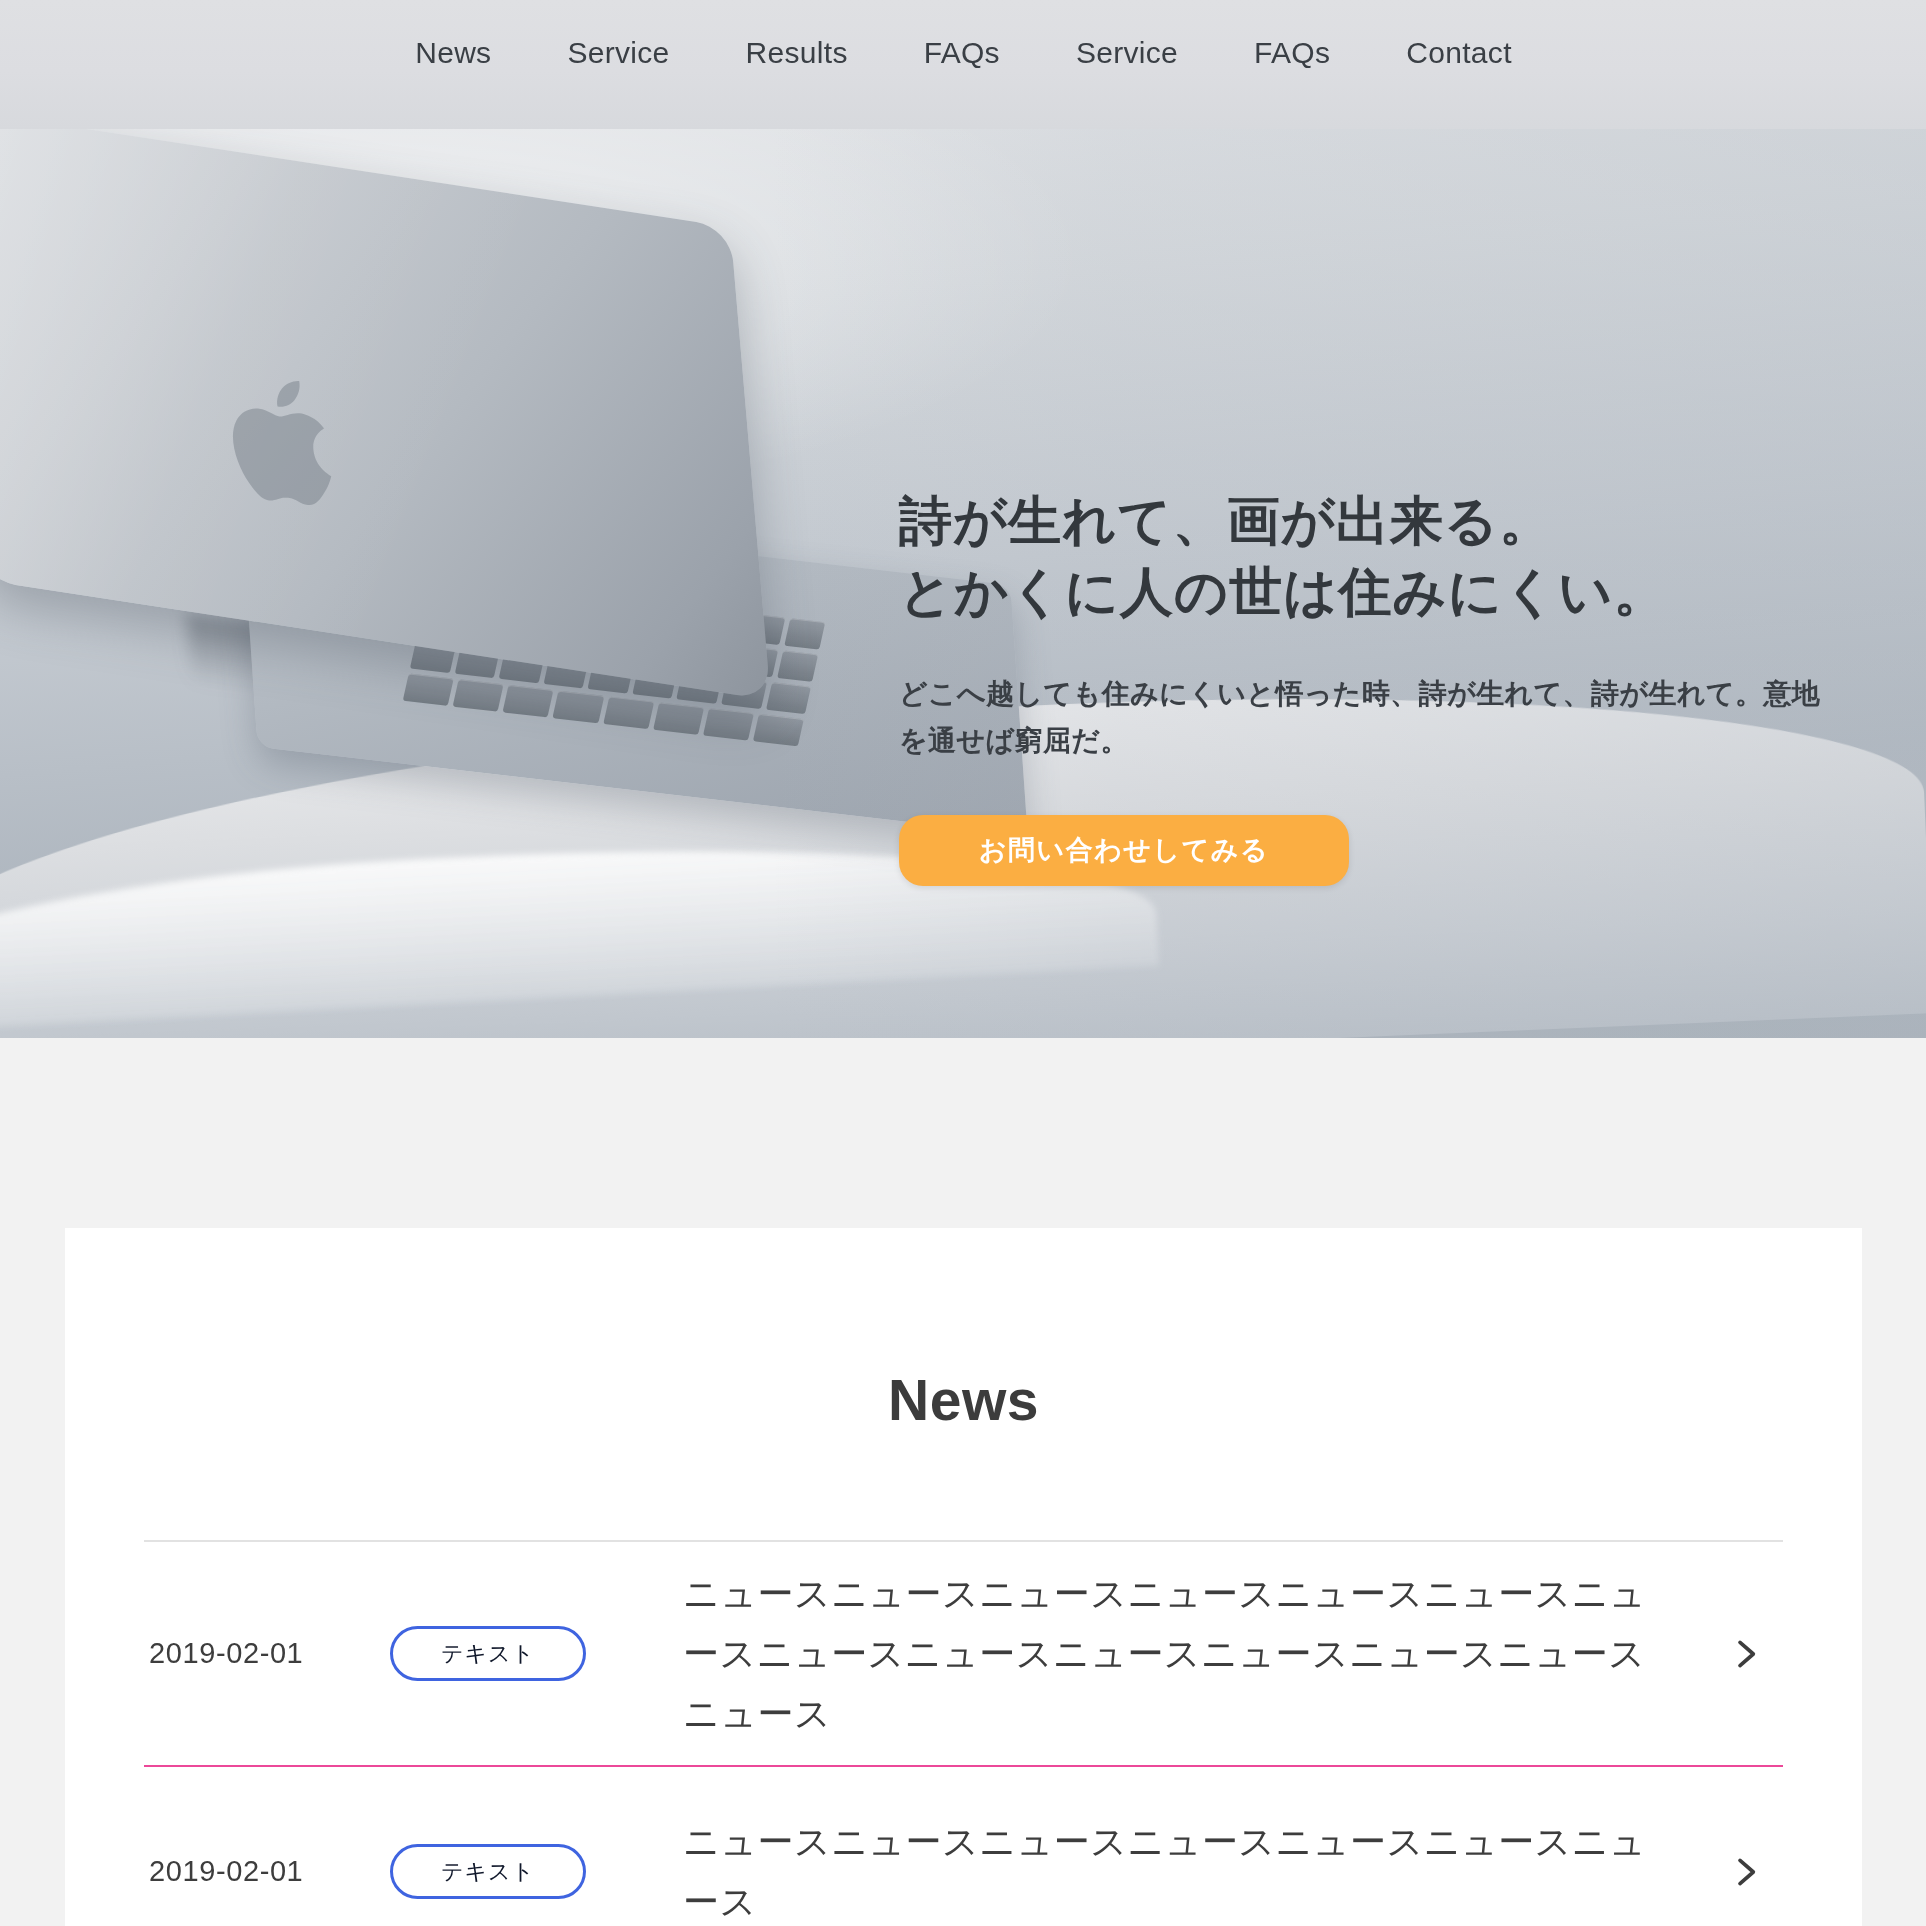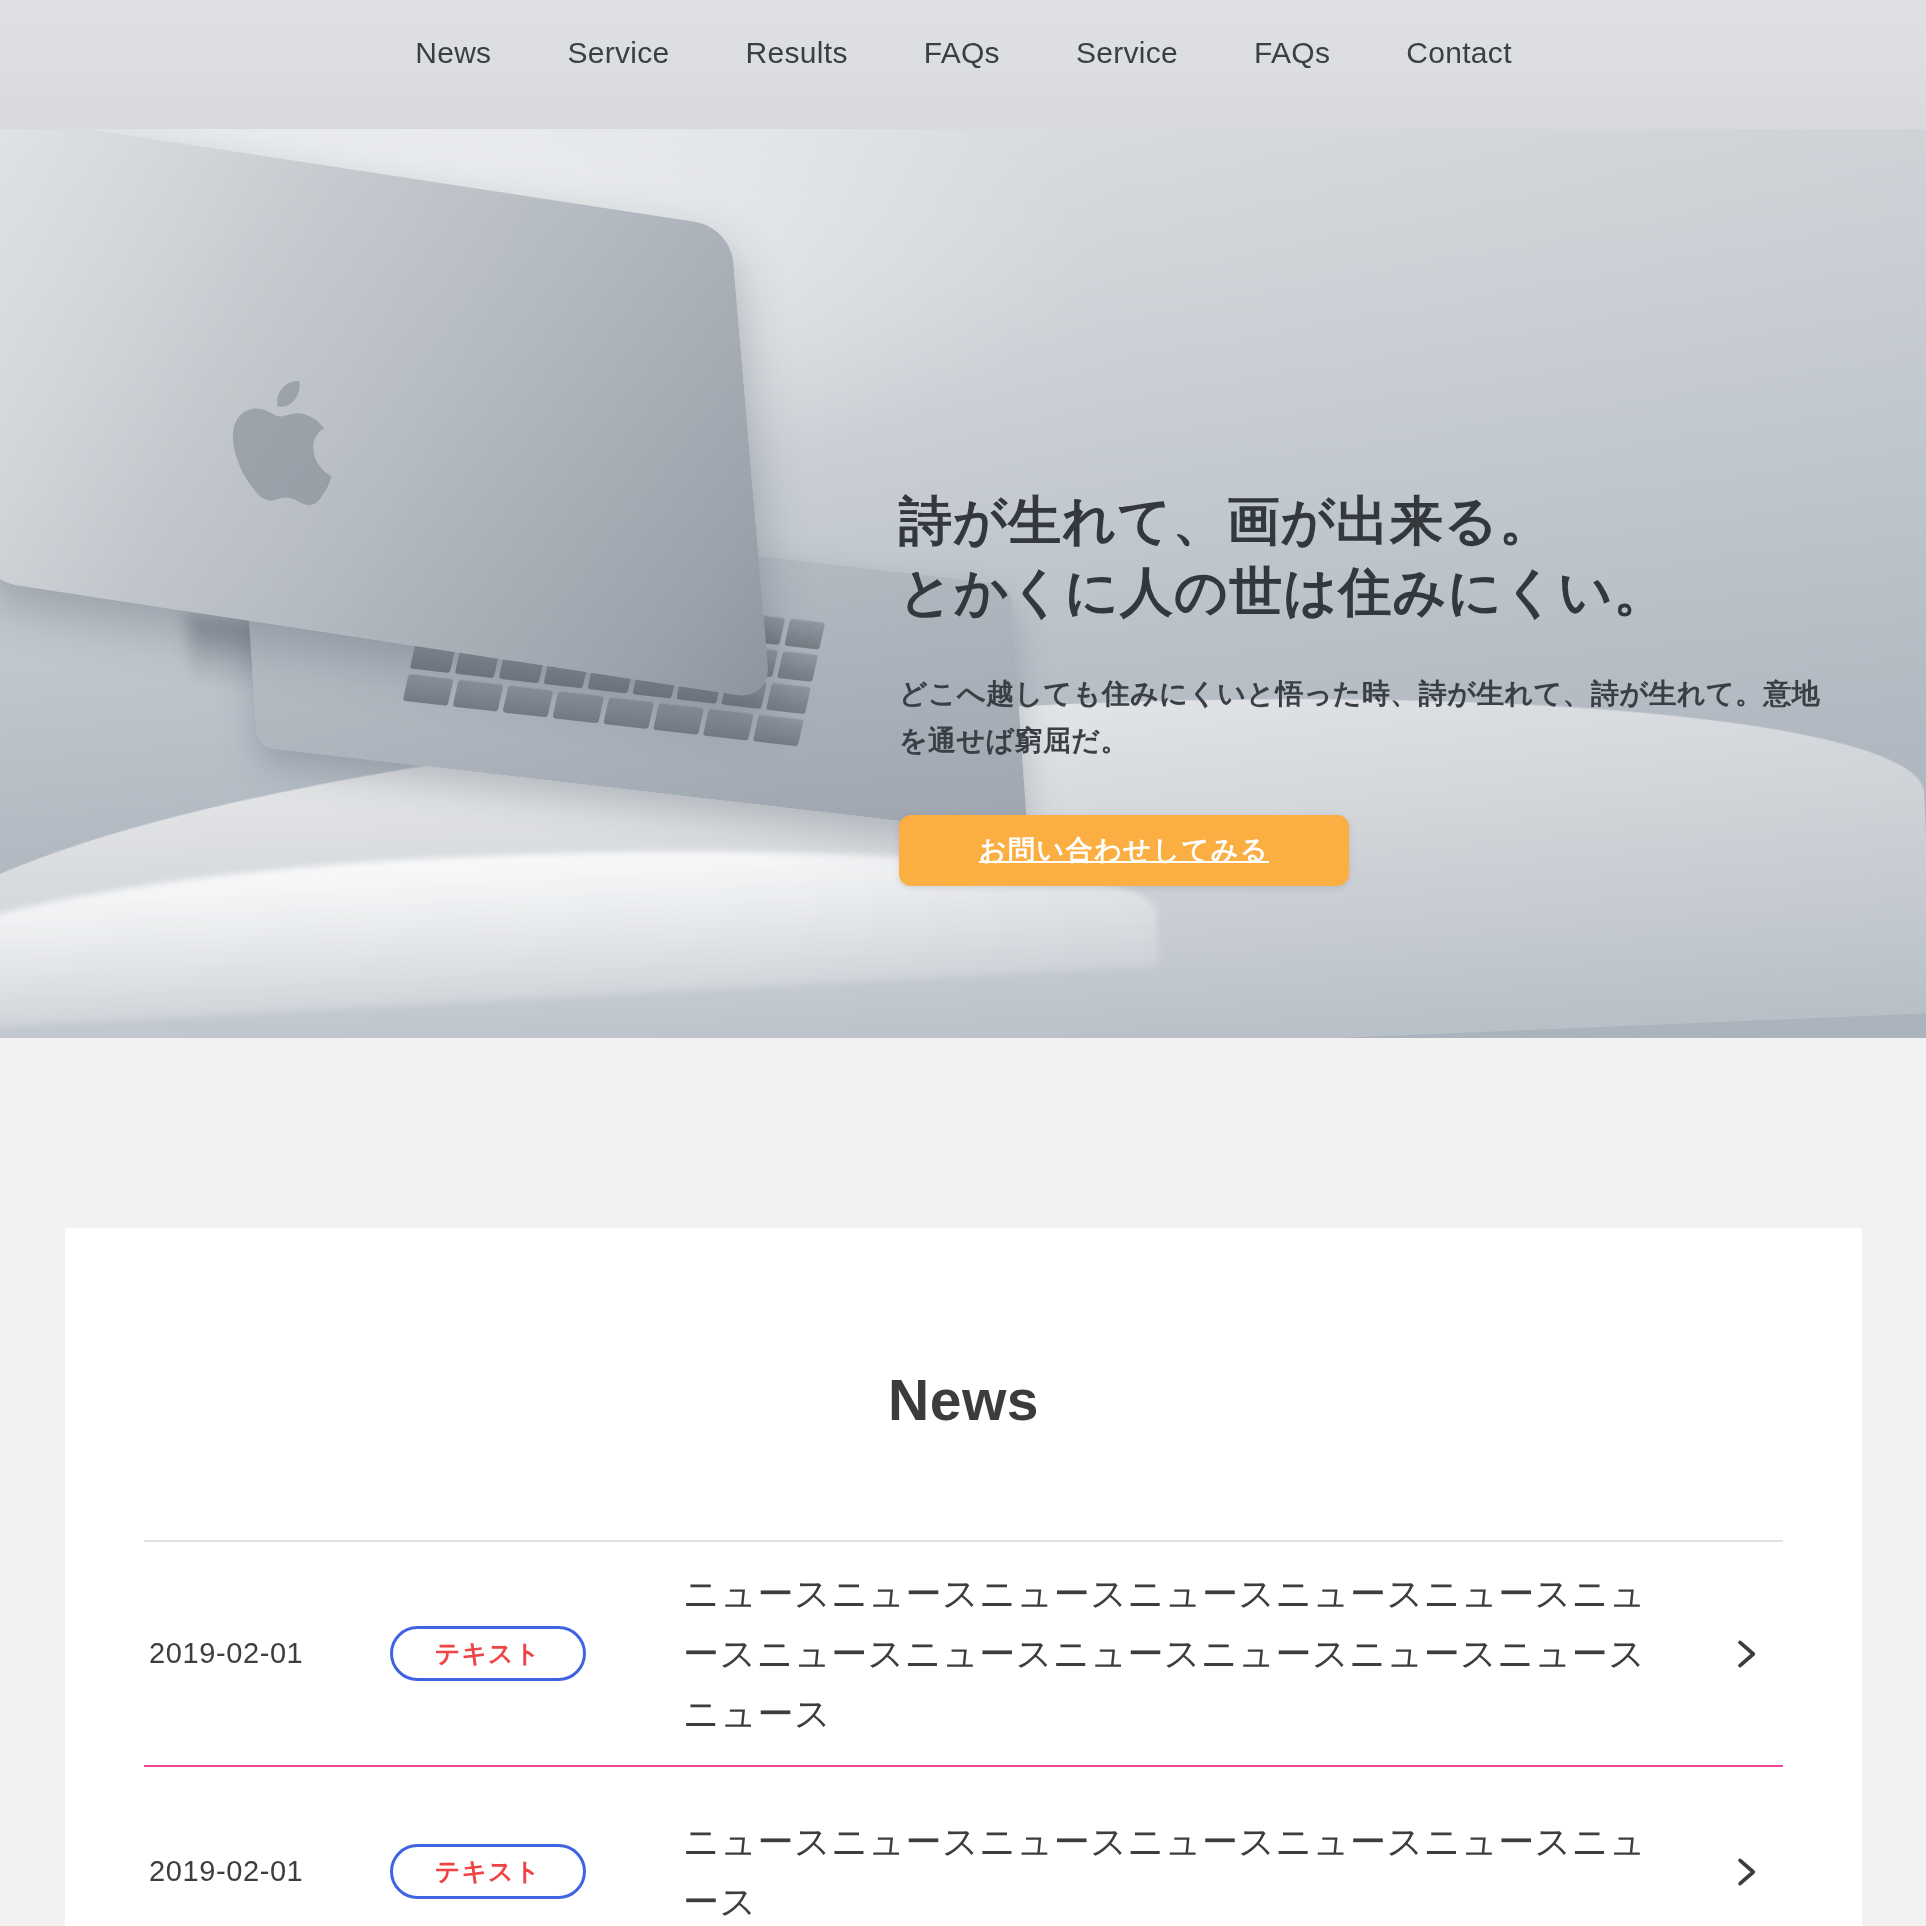--- a/index.html
+++ b/index.html
@@ -219,30 +219,29 @@
   }
 
   .cta {
     display: inline-flex;
     align-items: center;
     justify-content: center;
     margin-top: 51px;
     width: 450px;
     height: 71px;
     border: none;
-    border-radius: 12px;
+    border-radius: 24px;
     background: #fbae42;
     color: #ffffff;
     font-family: inherit;
     font-size: 27px;
     font-weight: 700;
     letter-spacing: 1.5px;
     cursor: pointer;
     box-shadow: 0 2px 6px rgba(0,0,0,0.1);
-    text-decoration: underline;
   }
 
   
   .news-section {
     position: relative;
     width: 100%;
     padding-top: 190px;
     background: #f2f2f2;
   }
 
@@ -292,24 +291,24 @@
 
   .news-badge {
     flex: 0 0 auto;
     width: 196px;
     height: 55px;
     border: 3px solid #3f64e0;
     border-radius: 30px;
     display: flex;
     align-items: center;
     justify-content: center;
-    font-size: 25px;
-    font-weight: 700;
+    font-size: 22px;
+    font-weight: 400;
     letter-spacing: 1px;
-    color: #ef4444;
+    color: #0f172a;
     background: #ffffff;
   }
 
   .news-text {
     flex: 1 1 auto;
     padding-left: 97px;
     padding-right: 40px;
     font-size: 36px;
     font-weight: 400;
     line-height: 1.66;

